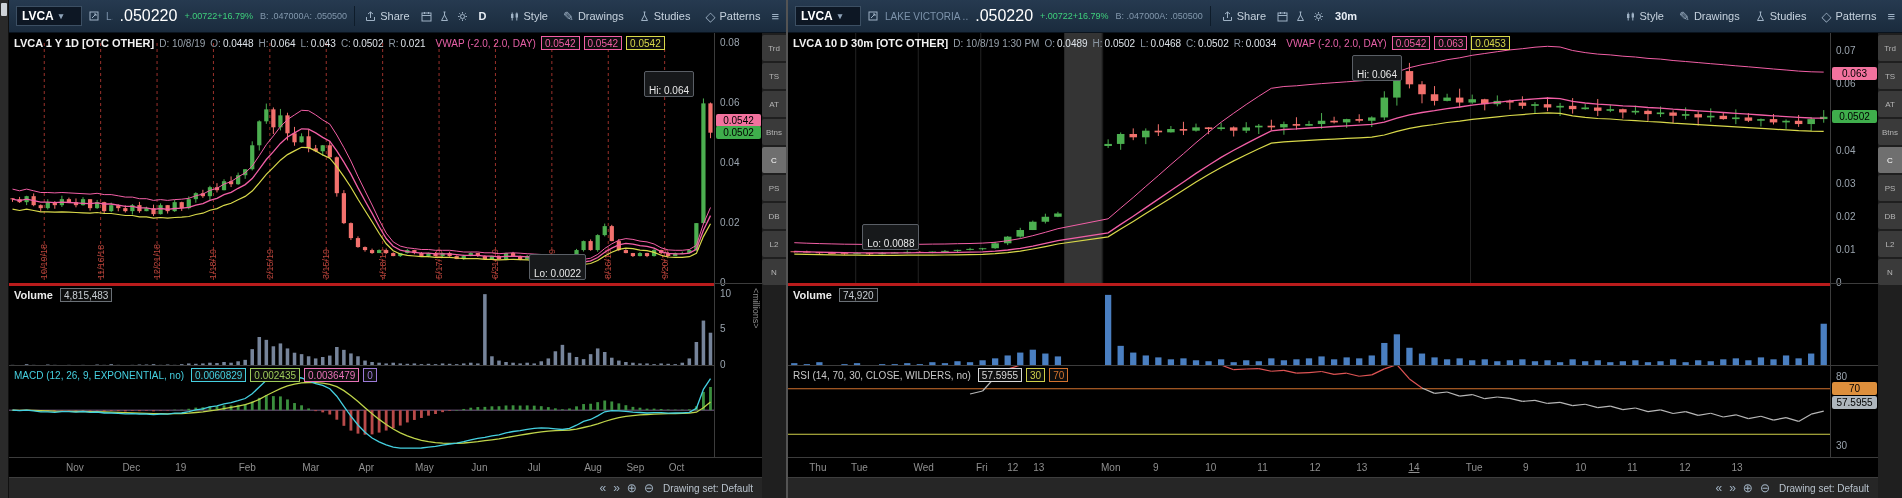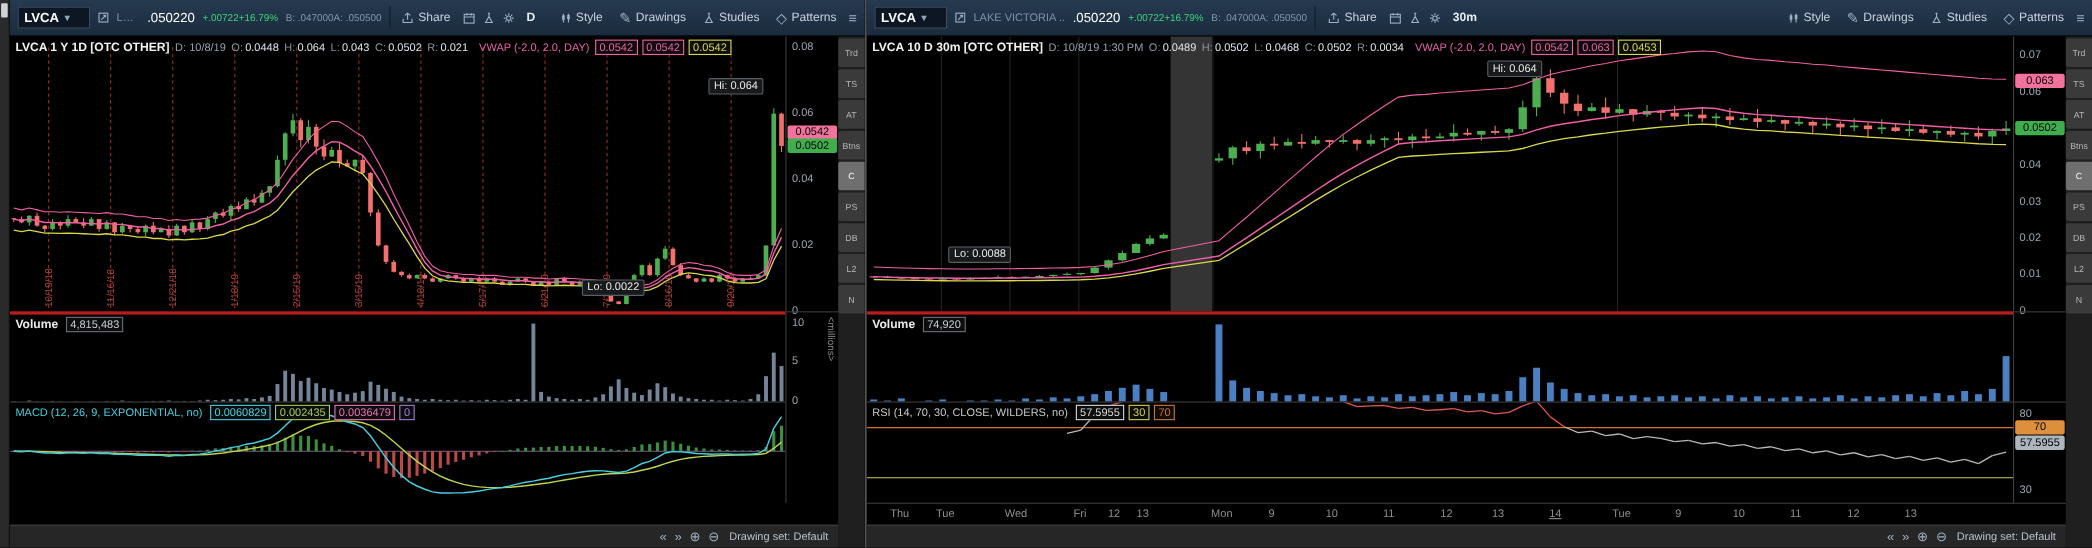--- a/index.html
+++ b/index.html
@@ -9,21 +9,21 @@
 .edge-strip .knob{position:absolute;top:3px;left:1px;width:6px;height:13px;background:#cfd3d8;border-radius:1px}
 .panel{position:absolute;top:0;height:498px;background:#000}
 .panel.left{left:9px;width:777px;--plot:705px}
 .panel.right{left:788px;width:1114px;--plot:1042px}
 .divider{position:absolute;left:786px;top:0;width:2px;height:498px;background:#545454}
 
 .toolbar{position:absolute;top:0;left:0;right:0;height:33px;background:linear-gradient(#263a50,#1a2b3d);display:flex;align-items:center;gap:7px;padding:0 7px;color:#c6d2de;font-size:11px;border-bottom:1px solid #0a131d;white-space:nowrap;overflow:hidden;z-index:5}
 .symbox{display:flex;align-items:center;gap:5px;background:#0d1724;border:1px solid #3c4f63;padding:2px 5px;color:#fff;font-weight:bold;font-size:12px;min-width:66px;cursor:pointer}
 .symbox .dd{color:#8fa3b8;font-size:9px}
 .company{color:#7d93ab;font-size:10px;max-width:96px;overflow:hidden;text-overflow:ellipsis}
-.last{color:#fff;font-size:12px}
+.last{color:#fff;font-size:16px}
 .stack{display:flex;flex-direction:row;line-height:10px;font-size:9px}
 .stack.green{color:#3fd07c}
 .stack.gray{color:#8398ad}
 .tb-btn{display:flex;align-items:center;gap:4px;background:none;border:none;color:#c6d2de;font-size:11px;font-family:inherit;padding:2px 4px;cursor:pointer}
 .tb-icon{display:inline-flex;align-items:center;color:#9fb2c5;font-size:13px;cursor:pointer}
 .spacer{flex:1}
 .tf{font-weight:bold;color:#e8eef5}
 .vsep{width:1px;height:20px;background:#0e1c2a}
 svg.ic{display:block}
 
@@ -52,21 +52,21 @@
 .chart-header .title{color:#f2f2f2;font-weight:bold;font-size:11px}
 .chart-header .date{color:#98a2ac}
 .fld{margin-right:5px}
 .fl{color:#8b97a3;margin-right:2px}
 .fv{color:#dde3e9}
 .vwap-label{color:#e760a8}
 .vbox{border:1px solid;padding:0 3px;margin-right:4px;font-size:10px;background:#0d0d0d;height:14px;line-height:13px;display:inline-block}
 .sub-label{position:absolute;left:5px;top:2px;display:flex;align-items:center;gap:7px;font-size:10px;z-index:3;white-space:nowrap}
 .vlab{color:#eaeaea;font-weight:bold;font-size:11px}
 .vval{border-color:#6a7076;color:#c8cdd2}
-.anno{position:absolute;background:#17191b;border:1px solid #5a5f66;color:#e8e8e8;font-size:10px;padding:0 4px;height:15px;line-height:14px;z-index:4;border-radius:2px;white-space:nowrap}
+.anno{position:absolute;background:#17191b;border:1px solid #5a5f66;color:#e8e8e8;font-size:10px;padding:12px 4px;height:15px;line-height:14px;z-index:4;border-radius:2px;white-space:nowrap}
 </style>
 </head>
 <body>
 
 <div class="edge-strip">
     <div class="knob"></div>
   </div>
 <div class="divider"></div>
 
 <section class="panel left">
@@ -601,20 +601,34 @@
           <rect x="693.015" y="25.909189150238664" width="2.8200000000000003" height="18.270206990841405" fill="#3b8f3e"></rect>
           <rect x="700.0649999999999" y="20.97804048454786" width="2.8200000000000003" height="23.201355656532208" fill="#3b8f3e"></rect>
           <path d="M3.5,44.2L10.6,44.3L17.6,44.2L24.7,44.4L31.7,44.7L38.8,44.9L45.8,45.2L52.9,45.3L59.9,45.4L67.0,45.5L74.0,45.5L81.1,45.7L88.1,45.7L95.2,46.0L102.2,46.2L109.3,46.4L116.3,46.7L123.4,46.9L130.4,47.1L137.5,47.3L144.5,47.6L151.6,47.7L158.6,47.8L165.7,47.6L172.7,47.5L179.8,47.2L186.8,46.5L193.9,45.8L200.9,44.8L208.0,43.8L215.0,42.6L222.1,41.4L229.1,40.1L236.2,38.6L243.2,36.4L250.3,33.3L257.3,29.5L264.4,26.0L271.4,22.6L278.5,19.9L285.5,18.1L292.6,16.9L299.6,16.5L306.7,16.7L313.7,17.2L320.8,18.3L327.8,20.7L334.9,24.6L341.9,29.7L349.0,35.6L356.0,41.7L363.1,47.8L370.1,53.4L377.2,58.5L384.2,63.0L391.3,66.8L398.3,69.9L405.4,72.3L412.4,74.3L419.5,75.7L426.5,76.6L433.6,77.1L440.6,77.3L447.7,77.3L454.7,77.0L461.8,76.3L468.8,75.6L475.9,74.7L482.9,73.8L490.0,72.8L497.0,71.6L504.1,70.4L511.1,69.2L518.2,68.0L525.2,66.9L532.3,65.9L539.3,65.1L546.4,64.7L553.4,64.4L560.5,64.0L567.5,63.1L574.6,61.5L581.6,59.9L588.7,57.9L595.7,55.5L602.8,53.3L609.8,51.6L616.9,50.4L623.9,49.6L631.0,48.9L638.0,48.5L645.1,48.2L652.1,47.9L659.2,47.7L666.2,47.6L673.3,47.4L680.3,47.2L687.4,46.2L694.4,41.7L701.5,35.9" fill="none" stroke="#bfd44a" stroke-width="1.3"></path>
           <path d="M3.5,44.2L10.6,44.6L17.6,44.1L24.7,44.9L31.7,45.9L38.8,45.9L45.8,46.3L52.9,45.7L59.9,45.7L67.0,46.1L74.0,45.5L81.1,46.3L88.1,46.0L95.2,47.0L102.2,47.0L109.3,47.3L116.3,47.9L123.4,47.6L130.4,48.0L137.5,48.0L144.5,48.7L151.6,48.0L158.6,48.2L165.7,47.1L172.7,47.0L179.8,45.7L186.8,43.9L193.9,42.9L200.9,40.9L208.0,39.8L215.0,37.8L222.1,36.7L229.1,34.7L236.2,32.5L243.2,27.7L250.3,21.0L257.3,14.4L264.4,11.9L271.4,8.8L278.5,9.1L285.5,11.0L292.6,12.0L299.6,14.8L306.7,17.6L313.7,19.4L320.8,22.7L327.8,30.2L334.9,40.3L341.9,50.2L349.0,59.0L356.0,66.2L363.1,72.0L370.1,75.8L377.2,78.8L384.2,81.2L391.3,82.2L398.3,82.2L405.4,82.1L412.4,82.0L419.5,81.2L426.5,80.4L433.6,79.1L440.6,78.0L447.7,77.2L454.7,75.7L461.8,73.9L468.8,72.4L475.9,71.4L482.9,69.9L490.0,68.8L497.0,66.9L504.1,65.5L511.1,64.6L518.2,63.3L525.2,62.4L532.3,61.9L539.3,62.1L546.4,62.8L553.4,63.5L560.5,62.3L567.5,59.2L574.6,55.4L581.6,53.5L588.7,49.9L595.7,45.8L602.8,44.6L609.8,44.8L616.9,45.4L623.9,46.2L631.0,46.5L638.0,47.0L645.1,46.6L652.1,46.7L659.2,47.1L666.2,47.0L673.3,46.9L680.3,46.3L687.4,42.3L694.4,23.4L701.5,12.7" fill="none" stroke="#45d0e0" stroke-width="1.3"></path>
         </svg>
       <div class="sub-label">
         <span class="ilab" style="color: rgb(69, 208, 224);">MACD (12, 26, 9, EXPONENTIAL, no)</span>
         <span><span class="vbox" style="color: rgb(69, 208, 224); border-color: rgb(69, 208, 224);">0.0060829</span><span class="vbox" style="color: rgb(158, 203, 90); border-color: rgb(158, 203, 90);">0.002435</span><span class="vbox" style="color: rgb(232, 115, 184); border-color: rgb(232, 115, 184);">0.0036479</span><span class="vbox" style="color: rgb(157, 123, 216); border-color: rgb(157, 123, 216);">0</span></span>
       </div>
     </div>
+    <div class="time-axis">
+        <span class="tlab" style="left: 56.975px;">Nov</span>
+        <span class="tlab" style="left: 113.375px;">Dec</span>
+        <span class="tlab" style="left: 166.25px;">19</span>
+        <span class="tlab" style="left: 229.7px;">Feb</span>
+        <span class="tlab" style="left: 293.15px;">Mar</span>
+        <span class="tlab" style="left: 349.55px;">Apr</span>
+        <span class="tlab" style="left: 405.95px;">May</span>
+        <span class="tlab" style="left: 462.35px;">Jun</span>
+        <span class="tlab" style="left: 518.75px;">Jul</span>
+        <span class="tlab" style="left: 575.15px;">Aug</span>
+        <span class="tlab" style="left: 617.45px;">Sep</span>
+        <span class="tlab" style="left: 659.75px;">Oct</span>
+      </div>
     <div class="axis-col">
       <div class="ax price-ax">
           <span class="tick" style="top: 4.47904px;">0.08</span>
           <span class="tick" style="top: 64.3593px;">0.06</span>
           <span class="tick" style="top: 124.24px;">0.04</span>
           <span class="tick" style="top: 184.12px;">0.02</span>
           <span class="tick" style="top: 244px;">0</span>
           <span class="bubble" style="background: rgb(242, 114, 158); top: 80.7246px;">0.0542</span>
           <span class="bubble" style="background: rgb(63, 174, 76); top: 92.7006px;">0.0502</span>
         </div>

